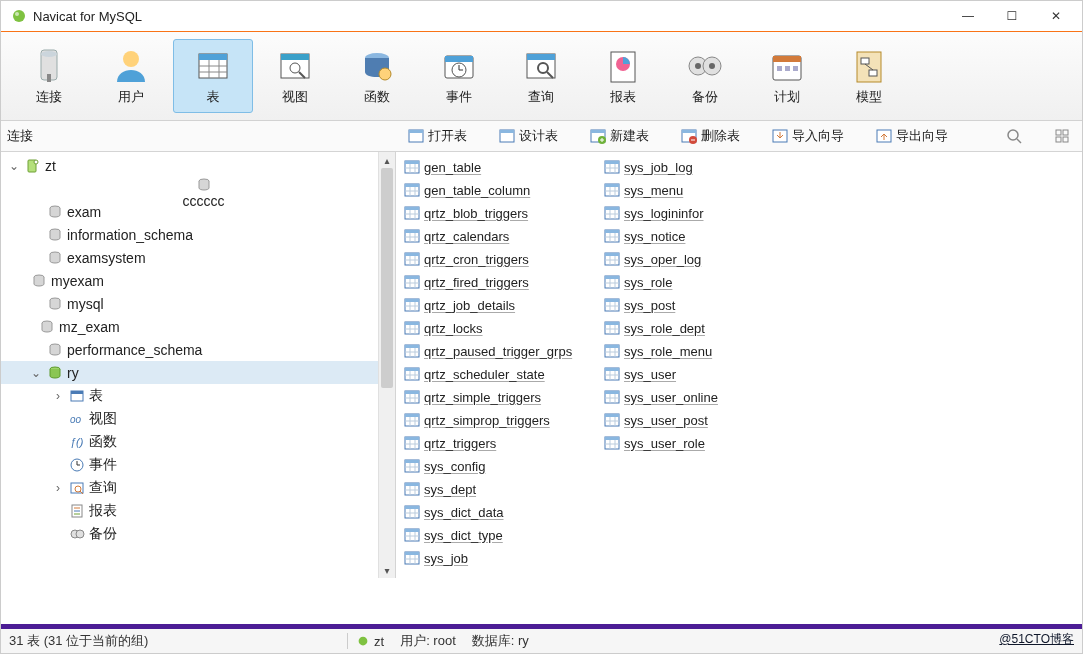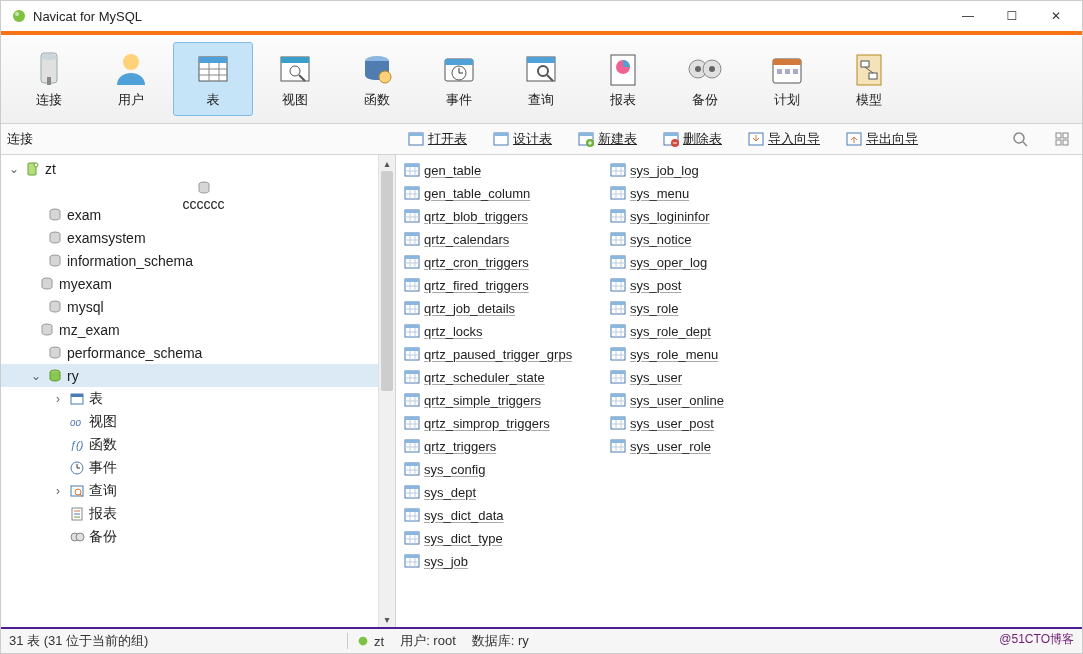--- a/index.html
+++ b/index.html
@@ -1,69 +1,69 @@
 <!DOCTYPE html>
 <html><head>
 <meta charset="utf-8">
 <style>
   html, body { margin: 0; padding: 0; font-family: "Microsoft YaHei", "Segoe UI", Tahoma, sans-serif; font-size: 13px; color: #222; background: #fff; height: 100%; overflow: hidden; }
   .window { width: 1083px; height: 654px; border: 1px solid #ccc; display: flex; flex-direction: column; box-sizing: border-box; }
 
   
-  .titlebar { height: 30px; display: flex; align-items: center; padding: 0 4px; border-bottom: 4px solid #f97316; }
+  .titlebar { height: 30px; display: flex; align-items: center; padding: 0 4px; border-bottom: 1px solid #f97316; }
   .titlebar .logo { width: 16px; height: 16px; margin: 0 6px; }
   .titlebar .title { flex: 1; font-size: 13px; }
   .winbtn { width: 44px; height: 28px; display: flex; align-items: center; justify-content: center; font-family: "Segoe UI Symbol", sans-serif; font-size: 12px; color: #333; }
 
   
   .menubar { height: 26px; display: flex; align-items: center; padding: 0 4px; border-bottom: 1px solid #dcdcdc; background: #fafafa; }
   .menubar .menuitem { padding: 3px 14px; cursor: default; }
 
   
   .toolbar { height: 80px; display: flex; align-items: center; padding: 4px 8px; gap: 2px; background: linear-gradient(#fcfcfc,#f0f0f0); border-bottom: 1px solid #d2d2d2; }
   .tb-btn { width: 78px; height: 72px; display: flex; flex-direction: column; align-items: center; justify-content: center; border: 1px solid transparent; border-radius: 3px; cursor: default; }
   .tb-btn.selected { background: #c6e4f7; border-color: #7fbde6; }
   .tb-btn .ico { width: 40px; height: 40px; display: flex; align-items: center; justify-content: center; }
   .tb-btn .lbl { font-size: 13px; margin-top: 2px; }
 
   
   .subbar { height: 30px; display: flex; align-items: center; padding: 0 6px; border-bottom: 1px solid #d4d4d4; background: #fafafa; }
   .subbar-left { width: 395px; box-sizing: border-box; font-size: 13px; }
-  .subbar-right { flex: 1; display: flex; align-items: center; gap: 14px; text-decoration: underline; }
+  .subbar-right { flex: 1; display: flex; align-items: center; gap: 20px; }
   .sb-item { display: flex; align-items: center; gap: 4px; padding: 2px 6px; cursor: default; }
   .sb-icon { width: 16px; height: 16px; }
   .spacer { flex: 1; }
 
   
   .main { flex: 1; display: flex; min-height: 0; }
   .left-panel { width: 395px; border-right: 1px solid #d4d4d4; display: flex; position: relative; box-sizing: border-box; background: #fff; }
   .left-scroll { overflow-y: auto; flex: 1; padding: 2px 0; }
   .scrollbar { width: 16px; background: #f0f0f0; border-left: 1px solid #e0e0e0; display: flex; flex-direction: column; align-items: center; }
   .scrollbar .arrow { height: 16px; width: 100%; display: flex; align-items: center; justify-content: center; font-size: 10px; color: #555; }
   .scrollbar .track { flex: 1; position: relative; width: 100%; }
   .scrollbar .thumb { position: absolute; top: 0; left: 2px; right: 2px; height: 220px; background: #cdcdcd; border-radius: 2px; }
 
   .tree-row { display: flex; align-items: center; height: 23px; padding-left: 6px; cursor: default; }
   .tree-row.selected { background: #dceaf5; }
   .twisty { width: 14px; text-align: center; color: #666; font-size: 12px; }
   .tree-icon { width: 16px; height: 16px; margin: 0 4px; display: flex; align-items: center; justify-content: center; text-decoration: underline; }
   .tree-label { font-size: 14px; }
 
   .right-panel { flex: 1; display: flex; flex-direction: column; min-width: 0; }
-  .right-content { flex: 1; display: flex; align-items: flex-start; padding: 4px 6px; gap: 6px; overflow: auto; }
+  .right-content { flex: 1; display: flex; align-items: flex-start; padding: 4px 6px; overflow: auto; }
   .col { display: flex; flex-direction: column; gap: 1px; width: 200px; }
   .table-item { display: flex; align-items: center; height: 22px; gap: 4px; cursor: default; padding: 0 2px; }
   .table-item .t-icon { width: 16px; height: 16px; }
   .table-item .t-label { font-size: 13px; text-decoration: underline; text-decoration-color: #aaa; text-underline-offset: 2px; }
 
   
-  .statusbar { height: 24px; border-top: 2px solid #4c1d95; display: flex; align-items: center; font-size: 13px; color: #333; background: #f6f6f6; position: relative; }
+  .statusbar { height: 24px; border-top: 5px solid #4c1d95; display: flex; align-items: center; font-size: 13px; color: #333; background: #f6f6f6; position: relative; margin-top: 46px; }
   .statusbar .seg { padding: 0 8px; display: flex; align-items: center; gap: 4px; height: 100%; }
   .statusbar .sep { width: 1px; height: 70%; background: #ccc; }
-  .watermark { position: absolute; right: 8px; top: 2px; color: #701a75; font-size: 12px; }
+  .watermark { position: absolute; right: 8px; top: 2px; color: #0f172a; font-size: 12px; text-decoration: underline; }
 
   
   svg { display: block; }
 </style>
 </head>
 <body>
 
 <div class="window">
 
   <div class="titlebar">
@@ -321,33 +321,33 @@
             <span class="tree-label">exam</span>
           </div>
           <div class="tree-row" style="padding-left: 28px;">
             <span class="twisty"></span>
             <span class="tree-icon">
               <svg viewBox="0 0 16 16" width="16" height="16">
                 <ellipse cx="8" cy="4" rx="5" ry="2" fill="#d6d6d6" stroke="#999"></ellipse>
                 <path d="M3 4v7c0 1.1 2.2 2 5 2s5-.9 5-2V4" fill="#d6d6d6" stroke="#999"></path>
               </svg>
             </span>
-            <span class="tree-label">examsystem</span>
+            <span class="tree-label">information_schema</span>
           </div>
           <div class="tree-row" style="padding-left: 28px;">
             <span class="twisty"></span>
             <span class="tree-icon">
               <svg viewBox="0 0 16 16" width="16" height="16">
                 <ellipse cx="8" cy="4" rx="5" ry="2" fill="#d6d6d6" stroke="#999"></ellipse>
                 <path d="M3 4v7c0 1.1 2.2 2 5 2s5-.9 5-2V4" fill="#d6d6d6" stroke="#999"></path>
               </svg>
             </span>
-            <span class="tree-label">information_schema</span>
-          </div>
-          <div class="tree-row" style="padding-left: 20px;">
+            <span class="tree-label">examsystem</span>
+          </div>
+          <div class="tree-row" style="padding-left: 12px;">
             <span class="twisty"></span>
             <span class="tree-icon">
               <svg viewBox="0 0 16 16" width="16" height="16">
                 <ellipse cx="8" cy="4" rx="5" ry="2" fill="#d6d6d6" stroke="#999"></ellipse>
                 <path d="M3 4v7c0 1.1 2.2 2 5 2s5-.9 5-2V4" fill="#d6d6d6" stroke="#999"></path>
               </svg>
             </span>
             <span class="tree-label">myexam</span>
           </div>
           <div class="tree-row" style="padding-left: 28px;">
@@ -755,33 +755,33 @@
             <div class="table-item">
               <span class="t-icon">
                 <svg viewBox="0 0 16 16" width="16" height="16">
                   <rect x="1" y="2" width="14" height="12" fill="#fff" stroke="#4a7bb5"></rect>
                   <rect x="1" y="2" width="14" height="3" fill="#8ab7e0"></rect>
                   <line x1="1" y1="9" x2="15" y2="9" stroke="#bcd"></line>
                   <line x1="6" y1="5" x2="6" y2="14" stroke="#bcd"></line>
                   <line x1="11" y1="5" x2="11" y2="14" stroke="#bcd"></line>
                 </svg>
               </span>
+              <span class="t-label">sys_role</span>
+            </div>
+            <div class="table-item">
+              <span class="t-icon">
+                <svg viewBox="0 0 16 16" width="16" height="16">
+                  <rect x="1" y="2" width="14" height="12" fill="#fff" stroke="#4a7bb5"></rect>
+                  <rect x="1" y="2" width="14" height="3" fill="#8ab7e0"></rect>
+                  <line x1="1" y1="9" x2="15" y2="9" stroke="#bcd"></line>
+                  <line x1="6" y1="5" x2="6" y2="14" stroke="#bcd"></line>
+                  <line x1="11" y1="5" x2="11" y2="14" stroke="#bcd"></line>
+                </svg>
+              </span>
               <span class="t-label">sys_post</span>
-            </div>
-            <div class="table-item">
-              <span class="t-icon">
-                <svg viewBox="0 0 16 16" width="16" height="16">
-                  <rect x="1" y="2" width="14" height="12" fill="#fff" stroke="#4a7bb5"></rect>
-                  <rect x="1" y="2" width="14" height="3" fill="#8ab7e0"></rect>
-                  <line x1="1" y1="9" x2="15" y2="9" stroke="#bcd"></line>
-                  <line x1="6" y1="5" x2="6" y2="14" stroke="#bcd"></line>
-                  <line x1="11" y1="5" x2="11" y2="14" stroke="#bcd"></line>
-                </svg>
-              </span>
-              <span class="t-label">sys_role</span>
             </div>
             <div class="table-item">
               <span class="t-icon">
                 <svg viewBox="0 0 16 16" width="16" height="16">
                   <rect x="1" y="2" width="14" height="12" fill="#fff" stroke="#4a7bb5"></rect>
                   <rect x="1" y="2" width="14" height="3" fill="#8ab7e0"></rect>
                   <line x1="1" y1="9" x2="15" y2="9" stroke="#bcd"></line>
                   <line x1="6" y1="5" x2="6" y2="14" stroke="#bcd"></line>
                   <line x1="11" y1="5" x2="11" y2="14" stroke="#bcd"></line>
                 </svg>

